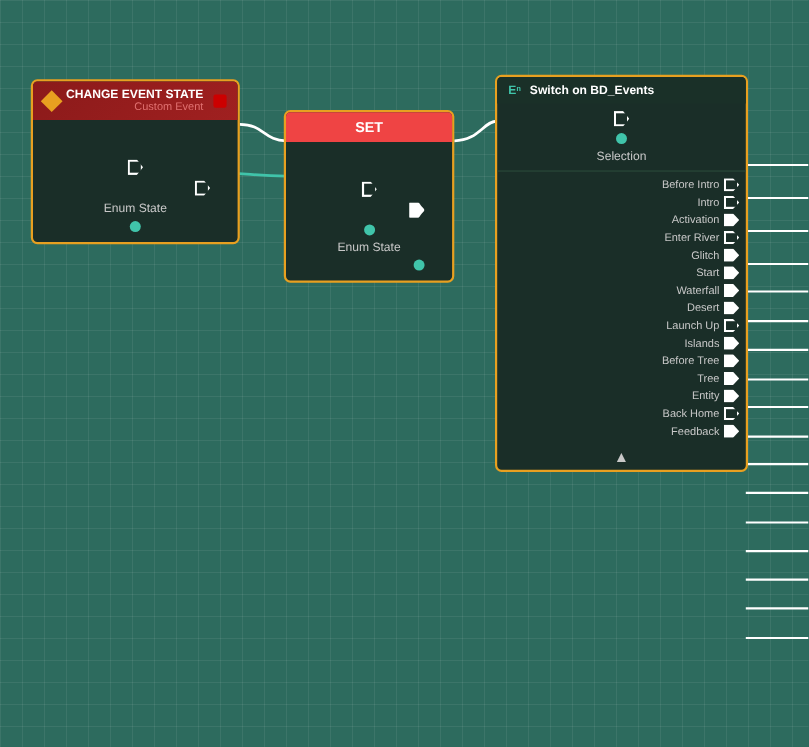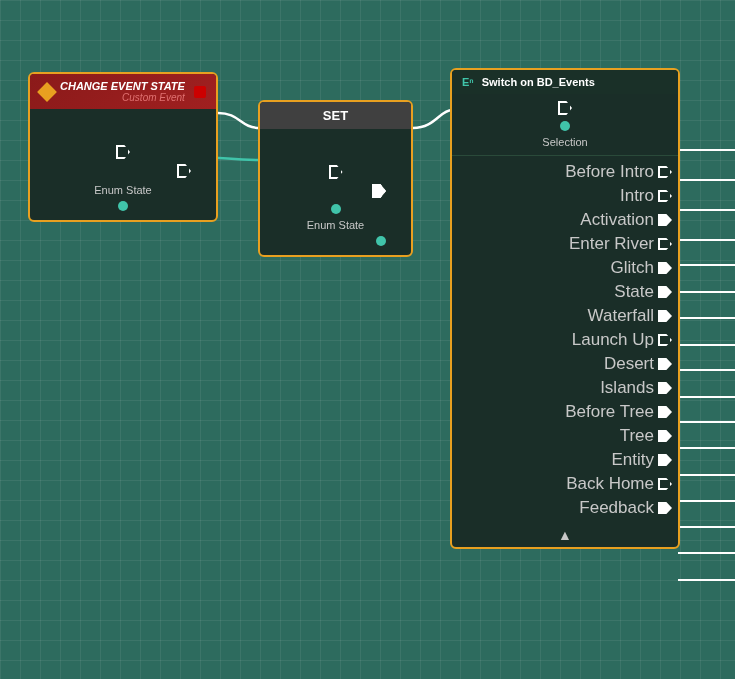--- a/index.html
+++ b/index.html
@@ -52,39 +52,38 @@
     
     .node-event {
       left: 28px;
       top: 72px;
       width: 190px;
     }
 
     .node-event .node-header {
       background: linear-gradient(135deg, #8b1a1a, #a02020);
       color: #ffffff;
-      font-style: italic;
     }
 
     .node-event .subtitle {
       color: #e07070;
       font-size: 10px;
       font-weight: normal;
       text-align: right;
     }
 
     
     .node-set {
       left: 258px;
       top: 100px;
       width: 155px;
     }
 
     .node-set .node-header {
-      background: #404040;
+      background: #ef4444;
       color: #ffffff;
       justify-content: center;
       font-size: 13px;
     }
 
     
     .node-switch {
       left: 450px;
       top: 68px;
       width: 230px;
@@ -147,21 +146,21 @@
     .switch-output-row {
       display: flex;
       align-items: center;
       justify-content: flex-end;
       padding: 2px 6px;
       gap: 4px;
     }
 
     .switch-output-row .out-label {
       color: #c8c8c8;
-      font-size: 17px;
+      font-size: 10px;
       text-align: left;
     }
 
     .icon-switch {
       color: #40c4aa;
       font-size: 11px;
       margin-right: 2px;
     }
 
     
@@ -321,34 +320,34 @@
         </div>
         <div class="switch-output-row">
           <span class="out-label">Enter River</span>
           <div style="width: 14px; height: 12px; flex-shrink: 0; background: transparent; border: 2px solid white; clip-path: polygon(0px 0px, 60% 0px, 100% 50%, 60% 100%, 0px 100%);"></div>
         </div>
         <div class="switch-output-row">
           <span class="out-label">Glitch</span>
           <div style="width: 14px; height: 12px; flex-shrink: 0; background: white; clip-path: polygon(0px 0px, 60% 0px, 100% 50%, 60% 100%, 0px 100%);"></div>
         </div>
         <div class="switch-output-row">
-          <span class="out-label">State</span>
+          <span class="out-label">Start</span>
           <div style="width: 14px; height: 12px; flex-shrink: 0; background: white; clip-path: polygon(0px 0px, 60% 0px, 100% 50%, 60% 100%, 0px 100%);"></div>
         </div>
         <div class="switch-output-row">
           <span class="out-label">Waterfall</span>
           <div style="width: 14px; height: 12px; flex-shrink: 0; background: white; clip-path: polygon(0px 0px, 60% 0px, 100% 50%, 60% 100%, 0px 100%);"></div>
         </div>
         <div class="switch-output-row">
+          <span class="out-label">Desert</span>
+          <div style="width: 14px; height: 12px; flex-shrink: 0; background: white; clip-path: polygon(0px 0px, 60% 0px, 100% 50%, 60% 100%, 0px 100%);"></div>
+        </div>
+        <div class="switch-output-row">
           <span class="out-label">Launch Up</span>
           <div style="width: 14px; height: 12px; flex-shrink: 0; background: transparent; border: 2px solid white; clip-path: polygon(0px 0px, 60% 0px, 100% 50%, 60% 100%, 0px 100%);"></div>
-        </div>
-        <div class="switch-output-row">
-          <span class="out-label">Desert</span>
-          <div style="width: 14px; height: 12px; flex-shrink: 0; background: white; clip-path: polygon(0px 0px, 60% 0px, 100% 50%, 60% 100%, 0px 100%);"></div>
         </div>
         <div class="switch-output-row">
           <span class="out-label">Islands</span>
           <div style="width: 14px; height: 12px; flex-shrink: 0; background: white; clip-path: polygon(0px 0px, 60% 0px, 100% 50%, 60% 100%, 0px 100%);"></div>
         </div>
         <div class="switch-output-row">
           <span class="out-label">Before Tree</span>
           <div style="width: 14px; height: 12px; flex-shrink: 0; background: white; clip-path: polygon(0px 0px, 60% 0px, 100% 50%, 60% 100%, 0px 100%);"></div>
         </div>
         <div class="switch-output-row">

